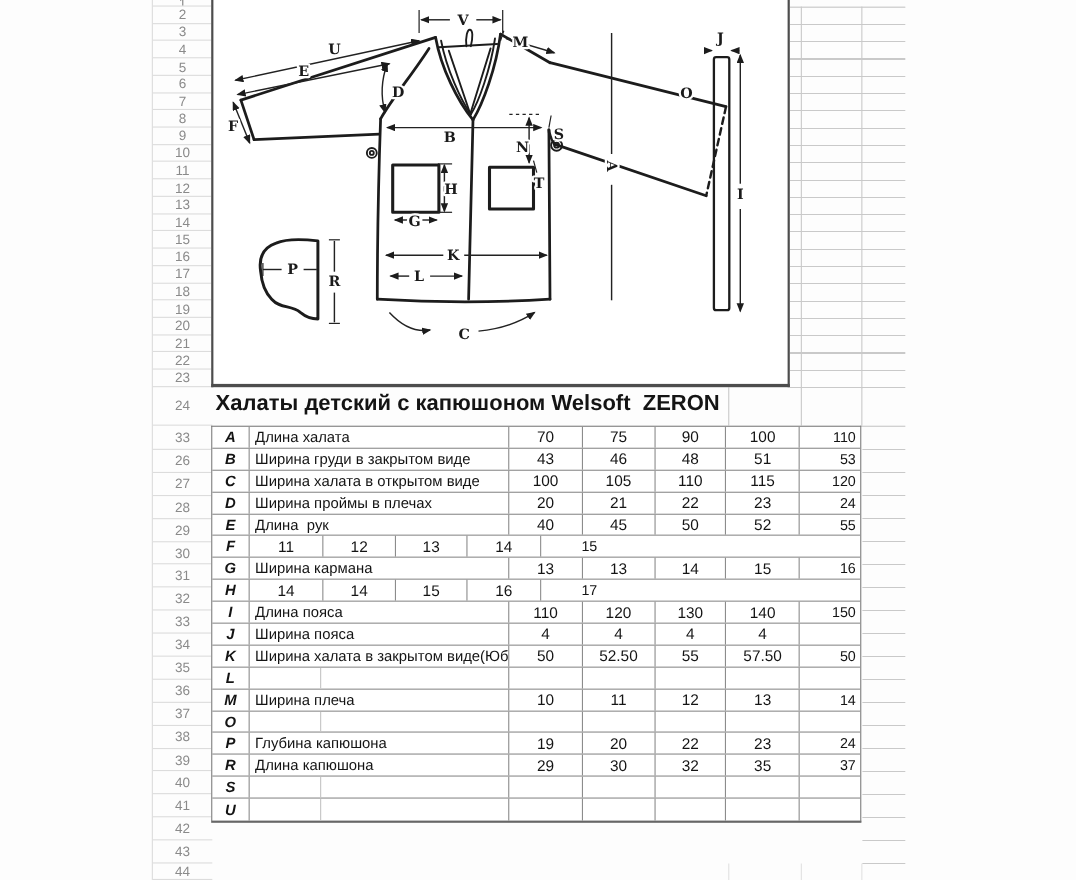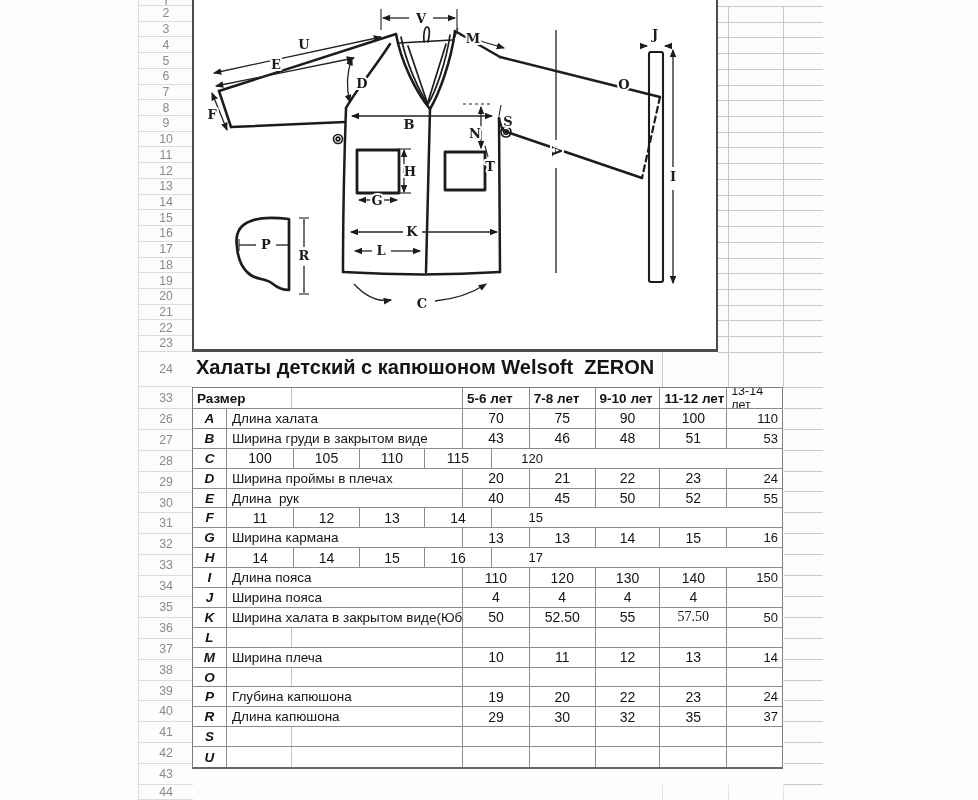--- a/index.html
+++ b/index.html
@@ -210,48 +210,41 @@
           <text x="72" y="249">P</text>
           <text x="110" y="260">R</text>
           <text x="228" y="308">C</text>
         </g>
     </svg>
   </div>
 
   <div id="title">Халаты детский с капюшоном Welsoft  ZERON</div>
 
   <div id="table">
-      <div class="trow hdr" style="height: 21px;">
-        <div class="tc inner-split" style="width: 271px;">Размер</div>
-        <div class="tc " style="width: 67px;">5-6 лет</div>
-        <div class="tc " style="width: 66px;">7-8 лет</div>
-        <div class="tc " style="width: 65px;">9-10 лет</div>
-        <div class="tc " style="width: 67px;">11-12 лет</div>
-        <div class="tc c5h" style="width: 55px;">13-14 лет</div>
-      </div>
       <div class="trow" style="height: 19.9px;">
         <div class="tc letter" style="width: 34px;">A</div>
         <div class="tc desc" style="width: 237px;">Длина халата</div>
         <div class="tc val" style="width: 67px;">70</div>
         <div class="tc val" style="width: 66px;">75</div>
         <div class="tc val" style="width: 65px;">90</div>
         <div class="tc val" style="width: 67px;">100</div>
         <div class="tc val c5" style="width: 55px;">110</div>
       </div>
       <div class="trow" style="height: 19.9px;">
         <div class="tc letter" style="width: 34px;">B</div>
         <div class="tc desc" style="width: 237px;">Ширина груди в закрытом виде</div>
         <div class="tc val" style="width: 67px;">43</div>
         <div class="tc val" style="width: 66px;">46</div>
         <div class="tc val" style="width: 65px;">48</div>
         <div class="tc val" style="width: 67px;">51</div>
         <div class="tc val c5" style="width: 55px;">53</div>
       </div>
       <div class="trow" style="height: 19.9px;">
         <div class="tc letter" style="width: 34px;">C</div>
+        <div class="tc desc" style="width: 237px;">Ширина халата в открытом виде</div>
         <div class="tc val" style="width: 67px;">100</div>
         <div class="tc val" style="width: 66px;">105</div>
         <div class="tc val" style="width: 65px;">110</div>
         <div class="tc val" style="width: 67px;">115</div>
         <div class="tc val c5" style="width: 55px;">120</div>
       </div>
       <div class="trow" style="height: 19.9px;">
         <div class="tc letter" style="width: 34px;">D</div>
         <div class="tc desc" style="width: 237px;">Ширина проймы в плечах</div>
         <div class="tc val" style="width: 67px;">20</div>
@@ -311,21 +304,21 @@
         <div class="tc val" style="width: 65px;">4</div>
         <div class="tc val" style="width: 67px;">4</div>
         <div class="tc val c5" style="width: 55px;"></div>
       </div>
       <div class="trow" style="height: 19.9px;">
         <div class="tc letter" style="width: 34px;">K</div>
         <div class="tc desc" style="width: 237px;">Ширина халата в закрытом виде(Юбка)</div>
         <div class="tc val" style="width: 67px;">50</div>
         <div class="tc val" style="width: 66px;">52.50</div>
         <div class="tc val" style="width: 65px;">55</div>
-        <div class="tc val" style="width: 67px; font-family: Liberation Serif, serif;">57.50</div>
+        <div class="tc val" style="width: 67px;">57.50</div>
         <div class="tc val c5" style="width: 55px;">50</div>
       </div>
       <div class="trow" style="height: 19.9px;">
         <div class="tc letter" style="width: 34px;">L</div>
         <div class="tc desc empty" style="width: 237px;"></div>
         <div class="tc val" style="width: 67px;"></div>
         <div class="tc val" style="width: 66px;"></div>
         <div class="tc val" style="width: 65px;"></div>
         <div class="tc val" style="width: 67px;"></div>
         <div class="tc val c5" style="width: 55px;"></div>

